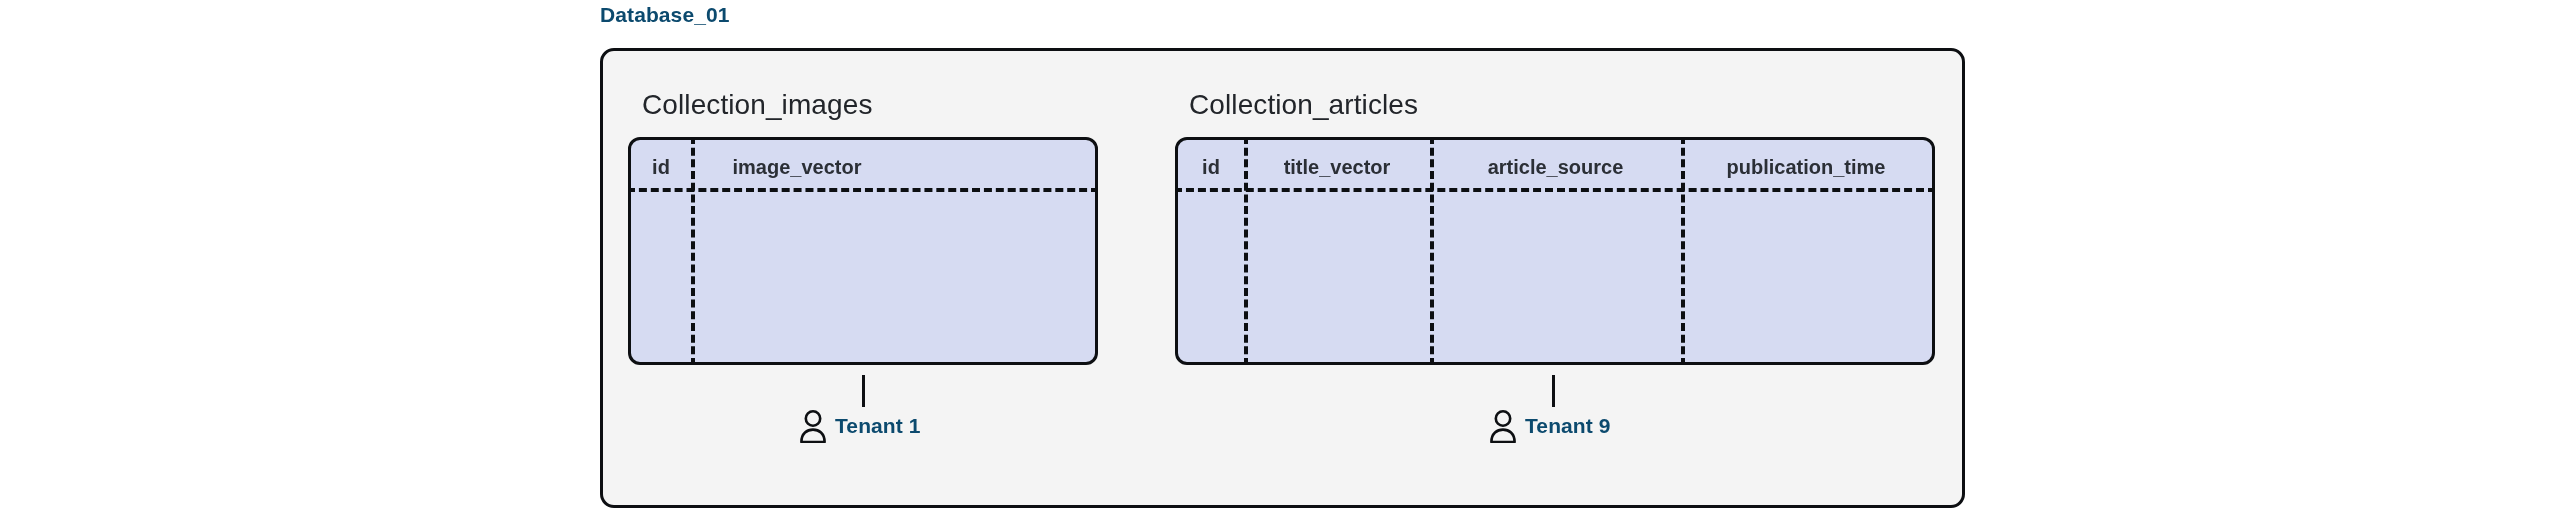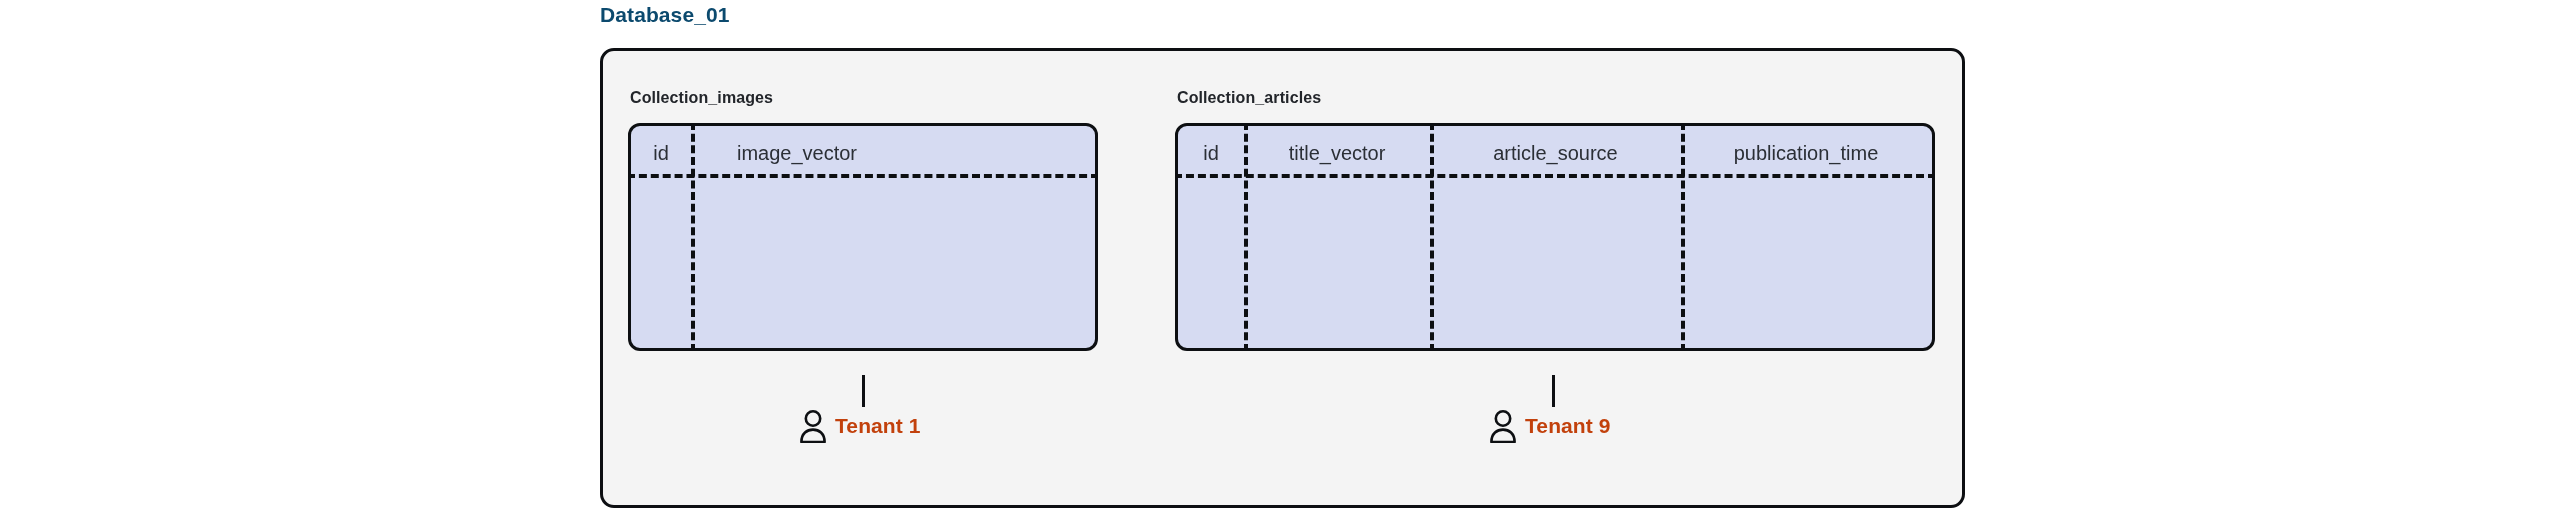--- a/index.html
+++ b/index.html
@@ -42,25 +42,25 @@
 
   
   .collection {
     position: absolute;
     top: 38px;
   }
   .collection.one  { left: 25px; }
   .collection.two  { left: 572px; }
 
   .collection-title {
-    font-size: 16px;
-    font-weight: bold;
+    font-size: 28px;
+    font-weight: normal;
     color: #22252a;
     white-space: nowrap;
-    margin: 0 0 16px 2px;
+    margin: 0 0 16px 14px;
     letter-spacing: 0.1px;
   }
 
   
   .tbl {
     position: relative;
     box-sizing: border-box;
     height: 228px;
     background: #d6dbf2;
     border: 3.5px solid #0d0f12;
@@ -86,20 +86,21 @@
     left: 0;
     top: -4px;
     bottom: -4px;
     border-left: 4px dashed #0d0f12;
   }
   .col-label {
     font-size: 20px;
     color: #2b2f36;
     white-space: nowrap;
     line-height: 1;
+    font-weight: bold;
   }
 
   
   .header-rule {
     position: absolute;
     left: -4px;
     right: -4px;
     top: 48px;
     border-top: 4px dashed #0d0f12;
   }
@@ -114,21 +115,21 @@
   .tenant {
     position: absolute;
     display: flex;
     align-items: center;
     gap: 7px;
     white-space: nowrap;
   }
   .tenant-label {
     font-size: 21px;
     font-weight: bold;
-    color: #c2410c;
+    color: #0c4a6e;
     letter-spacing: 0.1px;
   }
   .person-icon { display: block; }
 </style>
 </head>
 <body>
 
 <div class="db-title">Database_01</div>
 
 <div class="db-box">

